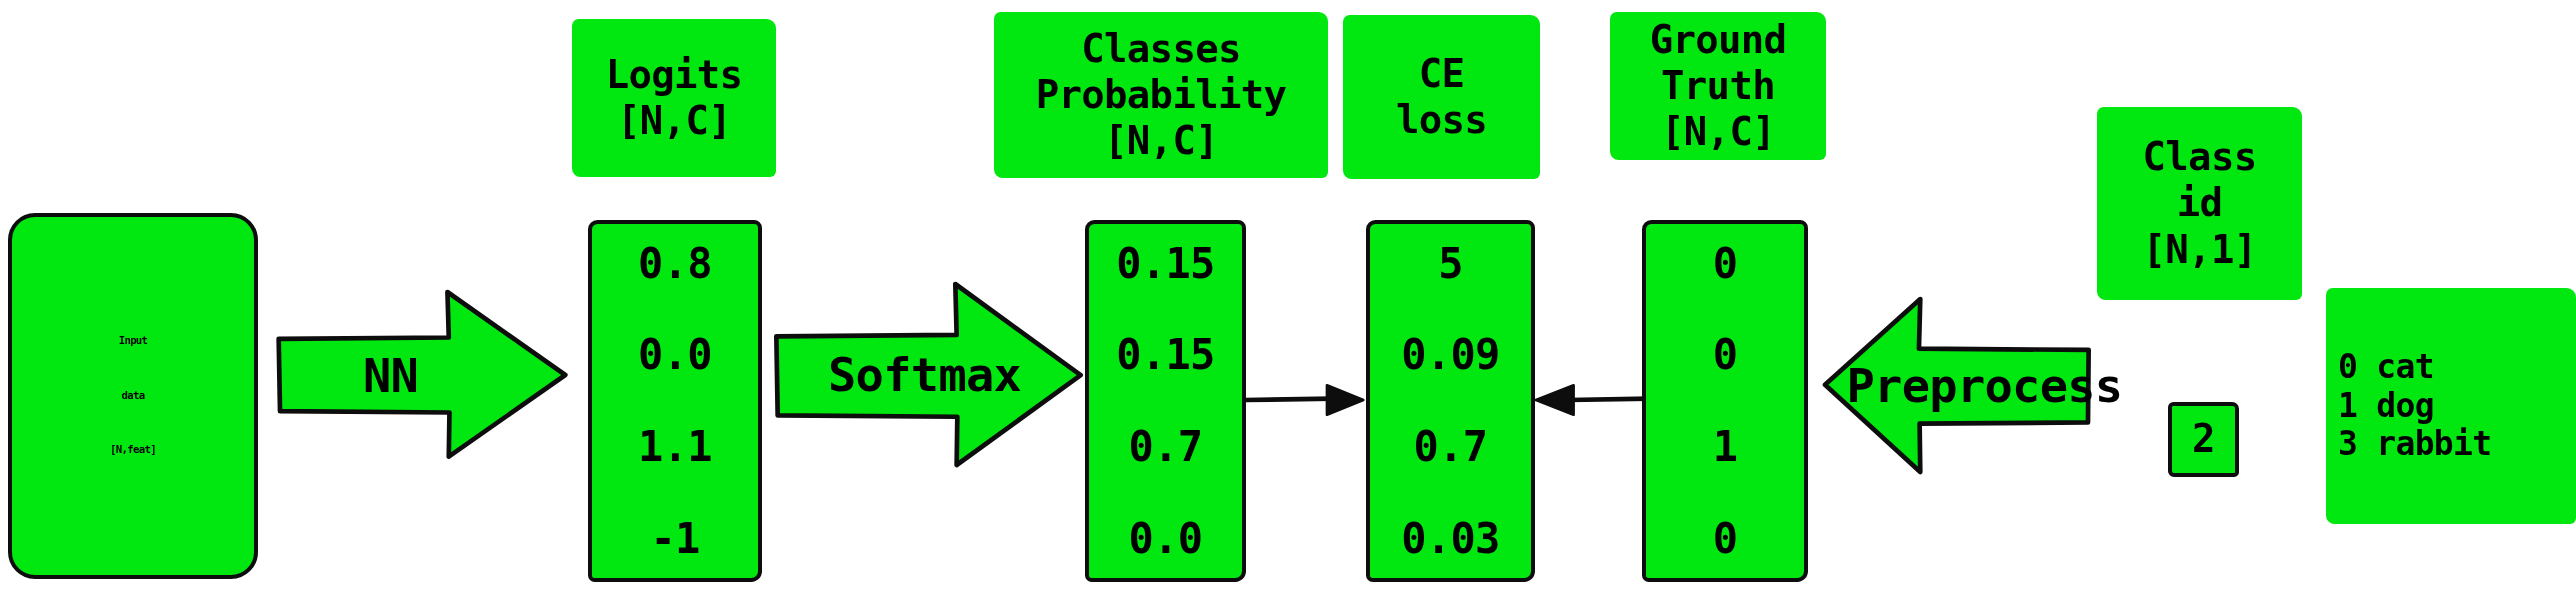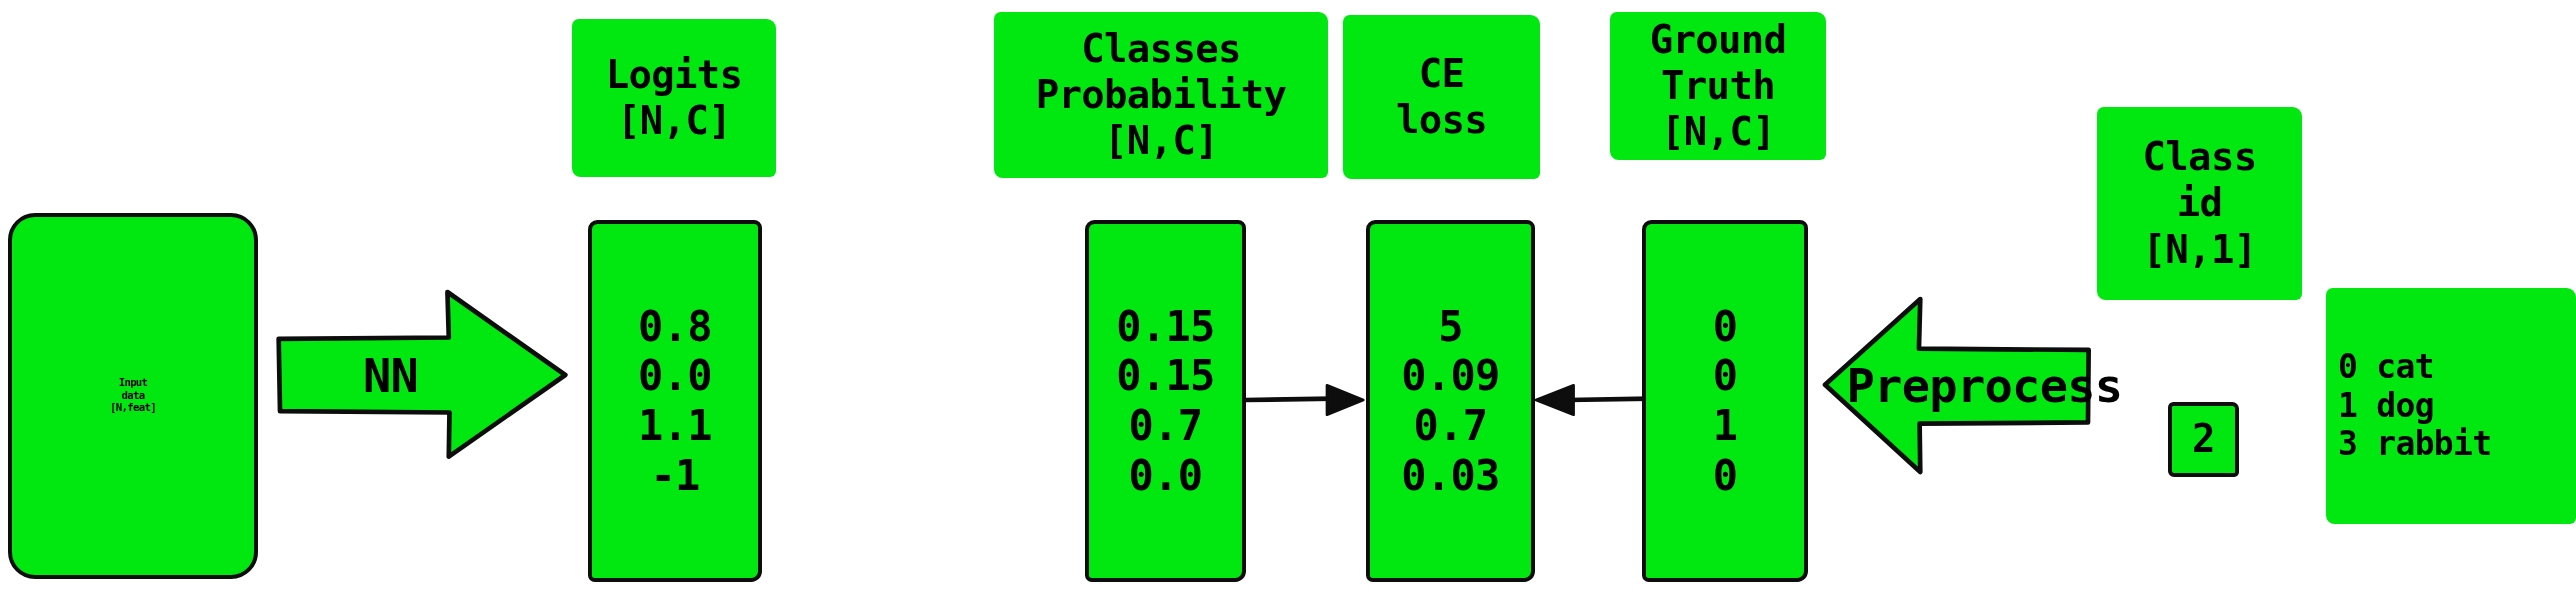--- a/index.html
+++ b/index.html
@@ -18,20 +18,21 @@
     text-align:center;
     line-height:1.18;
     font-weight:700;
     letter-spacing:-0.7px;
     box-sizing:border-box;
   }
   
   .outlined{
     border:4.7px solid #0d0d0d;
     border-radius:9.4px 8px 10.7px 6.7px;
+    gap:42px;
   }
   .plain{ border:none; border-radius:6.7px 9.4px 6px 8.7px; }
 
   .label-box{ font-size:39px; }
   .col-box{ font-size:42px; }
   .col-box .row{ display:block; }
 
   .legend-box{
     align-items:flex-start;
     justify-content:center;
@@ -82,20 +83,26 @@
     <span class="row">[N,C]</span>
   </div>
 
   <div class="gbox outlined col-box" style="left:588px; top:220px; width:174px; height:362px;">
     <span class="row">0.8</span>
     <span class="row">0.0</span>
     <span class="row">1.1</span>
     <span class="row">-1</span>
   </div>
 
+  <div class="barrow right" style="left:773px; top:280px; width:311px; height:189px;">
+    <svg viewBox="0 0 464 282" preserveAspectRatio="none">
+      <path d="M5,84 L274,82 L272,6 L459,142 L274,276 L275,204 L7,202 Z" fill="#00e810" stroke="#0d0d0d" stroke-width="7" stroke-linejoin="round" stroke-linecap="round"></path>
+    </svg>
+    <div class="alabel" style="padding-left:55px;">Softmax</div>
+  </div>
 
   <div class="gbox plain label-box" style="left:994px; top:12px; width:334px; height:166px;">
     <span class="row">Classes</span>
     <span class="row">Probability</span>
     <span class="row">[N,C]</span>
   </div>
 
   <div class="gbox outlined col-box" style="left:1085px; top:220px; width:161px; height:362px;">
     <span class="row">0.15</span>
     <span class="row">0.15</span>

